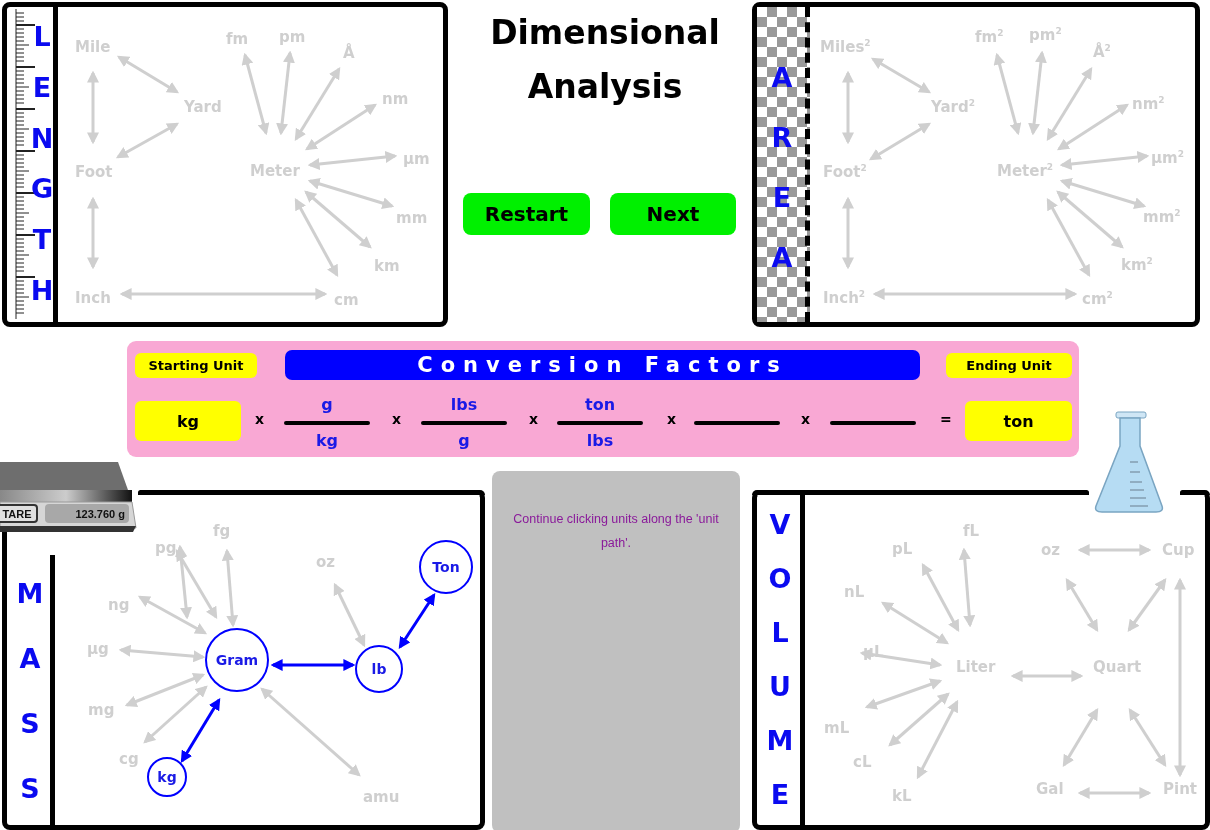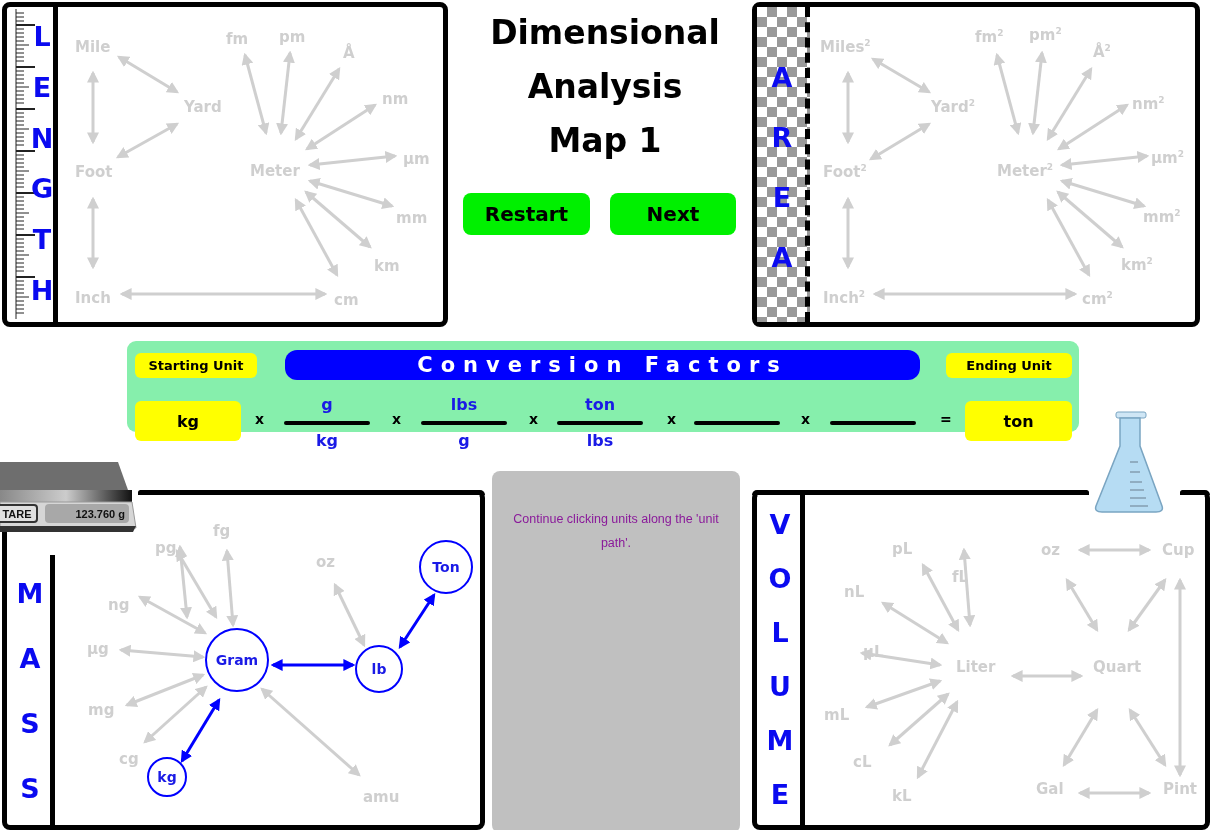--- a/index.html
+++ b/index.html
@@ -13,23 +13,23 @@
   .unit sup { font-size: 9px; }
 
   .side-strip { position: absolute; display: flex; flex-direction: column; align-items: center; justify-content: space-around; }
   .side-letter { color: #0a0af0; font-weight: bold; font-size: 27px; line-height: 1; font-family: "DejaVu Sans", sans-serif; }
 
   
   .title { position: absolute; left: 455px; top: 6px; width: 300px; text-align: center; font-weight: bold; font-size: 33px; line-height: 54px; color: #000; font-family: "DejaVu Sans", sans-serif; }
   .btn-green { position: absolute; top: 193px; height: 42px; background: #00f000; border-radius: 8px; font-weight: bold; font-size: 20px; color: #000; display: flex; align-items: center; justify-content: center; cursor: pointer; border: none; font-family: "DejaVu Sans", sans-serif; }
 
   
-  .conv-bar { position: absolute; left: 127px; top: 341px; width: 952px; height: 91px; background: #86efac; border-radius: 9px; }
+  .conv-bar { position: absolute; left: 127px; top: 341px; width: 952px; height: 116px; background: #f9a8d4; border-radius: 9px; }
   .yellow { position: absolute; background: #ffff00; border-radius: 6px; display: flex; align-items: center; justify-content: center; font-weight: bold; color: #000; font-family: "DejaVu Sans", sans-serif; }
-  .blue-banner { position: absolute; left: 158px; top: 9px; width: 635px; height: 30px; background: #0000ff; border-radius: 12px; color: #fff; font-weight: bold; font-size: 21px; letter-spacing: 8px; display: flex; align-items: center; justify-content: center; font-family: "DejaVu Sans", sans-serif; }
+  .blue-banner { position: absolute; left: 158px; top: 9px; width: 635px; height: 30px; background: #0000ff; border-radius: 7px; color: #fff; font-weight: bold; font-size: 21px; letter-spacing: 8px; display: flex; align-items: center; justify-content: center; font-family: "DejaVu Sans", sans-serif; }
   .times { position: absolute; top: 70px; font-size: 14px; font-weight: bold; color: #000; }
   .frac { position: absolute; top: 52px; width: 90px; height: 60px; }
   .frac .num, .frac .den { position: absolute; left: 0; width: 90px; text-align: center; color: #1a1ae6; font-weight: bold; font-size: 16px; font-family: "DejaVu Sans", sans-serif; }
   .frac .num { top: 2px; }
   .frac .den { top: 38px; }
   .frac .bar { position: absolute; left: 2px; top: 28px; width: 86px; height: 4px; background: #000; border-radius: 2px; }
 
   
   .instr { position: absolute; left: 492px; top: 471px; width: 248px; height: 362px; background: #c0c0c0; border-radius: 8px; }
   .instr-title { position: absolute; top: 0; left: 0; width: 100%; text-align: center; font-weight: bold; font-size: 17px; color: #111; font-family: "DejaVu Sans", sans-serif; }
@@ -171,21 +171,20 @@
   <span class="unit" style="left:375px; top:83px;">nm</span>
   <span class="unit" style="left:396px; top:143px;">µm</span>
   <span class="unit" style="left:389px; top:202px;">mm</span>
   <span class="unit" style="left:367px; top:250px;">km</span>
   <span class="unit" style="left:327px; top:284px;">cm</span>
 </div>
 
 <div class="title">
   <div>Dimensional</div>
   <div>Analysis</div>
-  <div>Map 1</div>
 </div>
 <button class="btn-green" style="left:463px; width:127px;">Restart</button>
 <button class="btn-green" style="left:610px; width:126px;">Next</button>
 
 <div class="panel" style="left:752px; top:2px; width:448px; height:325px;">
   <div style="position:absolute; left:0; top:0; width:53px; height:100%; background-color:#fff; background-image: linear-gradient(45deg, #999 25%, transparent 25%, transparent 75%, #999 75%), linear-gradient(45deg, #999 25%, transparent 25%, transparent 75%, #999 75%); background-size: 20px 20px; background-position: 0 0, 10px 10px; border-right:5px dashed #000;">
     <div class="side-strip" style="left:10px; top:40px; width:30px; height:240px;">
       <span class="side-letter">A</span>
       <span class="side-letter">R</span>
       <span class="side-letter">E</span>
@@ -360,25 +359,25 @@
       <line x1="256" y1="181" x2="324" y2="181"></line>
       <line x1="323" y1="55" x2="392" y2="55"></line>
       <line x1="310" y1="85" x2="340" y2="135"></line>
       <line x1="408" y1="85" x2="372" y2="135"></line>
       <line x1="423" y1="85" x2="423" y2="280"></line>
       <line x1="340" y1="215" x2="307" y2="270"></line>
       <line x1="373" y1="215" x2="408" y2="270"></line>
       <line x1="323" y1="298" x2="392" y2="298"></line>
     </g>
   </svg>
-  <span class="unit" style="left:195px; top:27px;margin-top:46px;">fL</span>
+  <span class="unit" style="left:206px; top:27px;">fL</span>
   <span class="unit" style="left:135px; top:45px;">pL</span>
   <span class="unit" style="left:87px; top:88px;">nL</span>
   <span class="unit" style="left:66px; top:148px;margin-left:40px;">µL</span>
-  <span class="unit" style="left:67px; top:211px;">mL</span>
+  <span class="unit" style="left:67px; top:224px;">mL</span>
   <span class="unit" style="left:96px; top:258px;">cL</span>
   <span class="unit" style="left:135px; top:292px;">kL</span>
   <span class="unit" style="left:199px; top:163px;">Liter</span>
   <span class="unit" style="left:336px; top:163px;">Quart</span>
   <span class="unit" style="left:284px; top:46px;">oz</span>
   <span class="unit" style="left:405px; top:46px;">Cup</span>
   <span class="unit" style="left:279px; top:285px;">Gal</span>
   <span class="unit" style="left:406px; top:285px;">Pint</span>
 </div>
 

